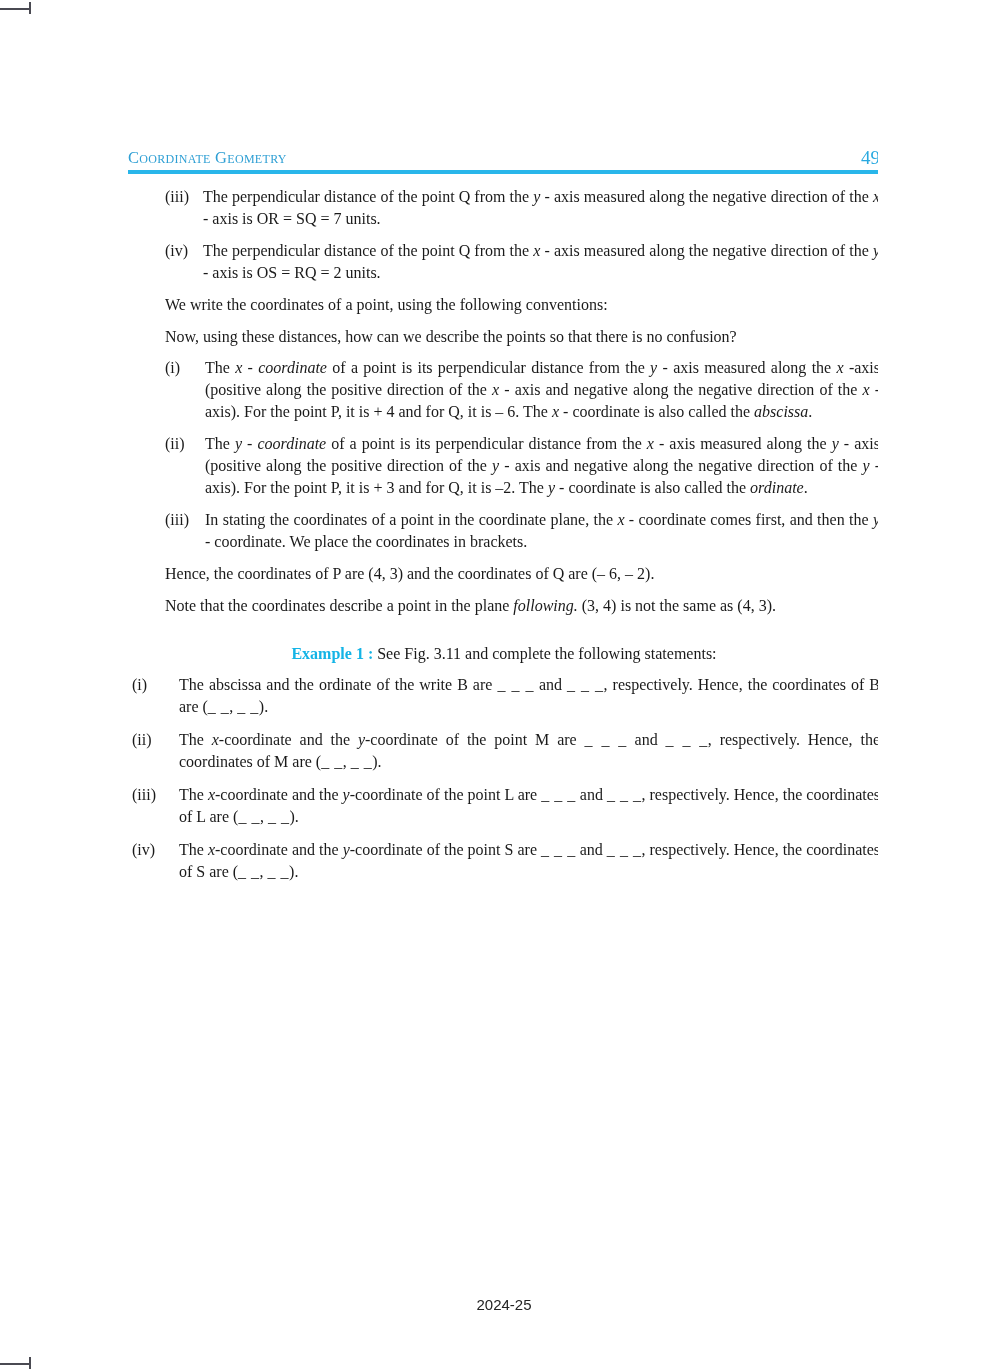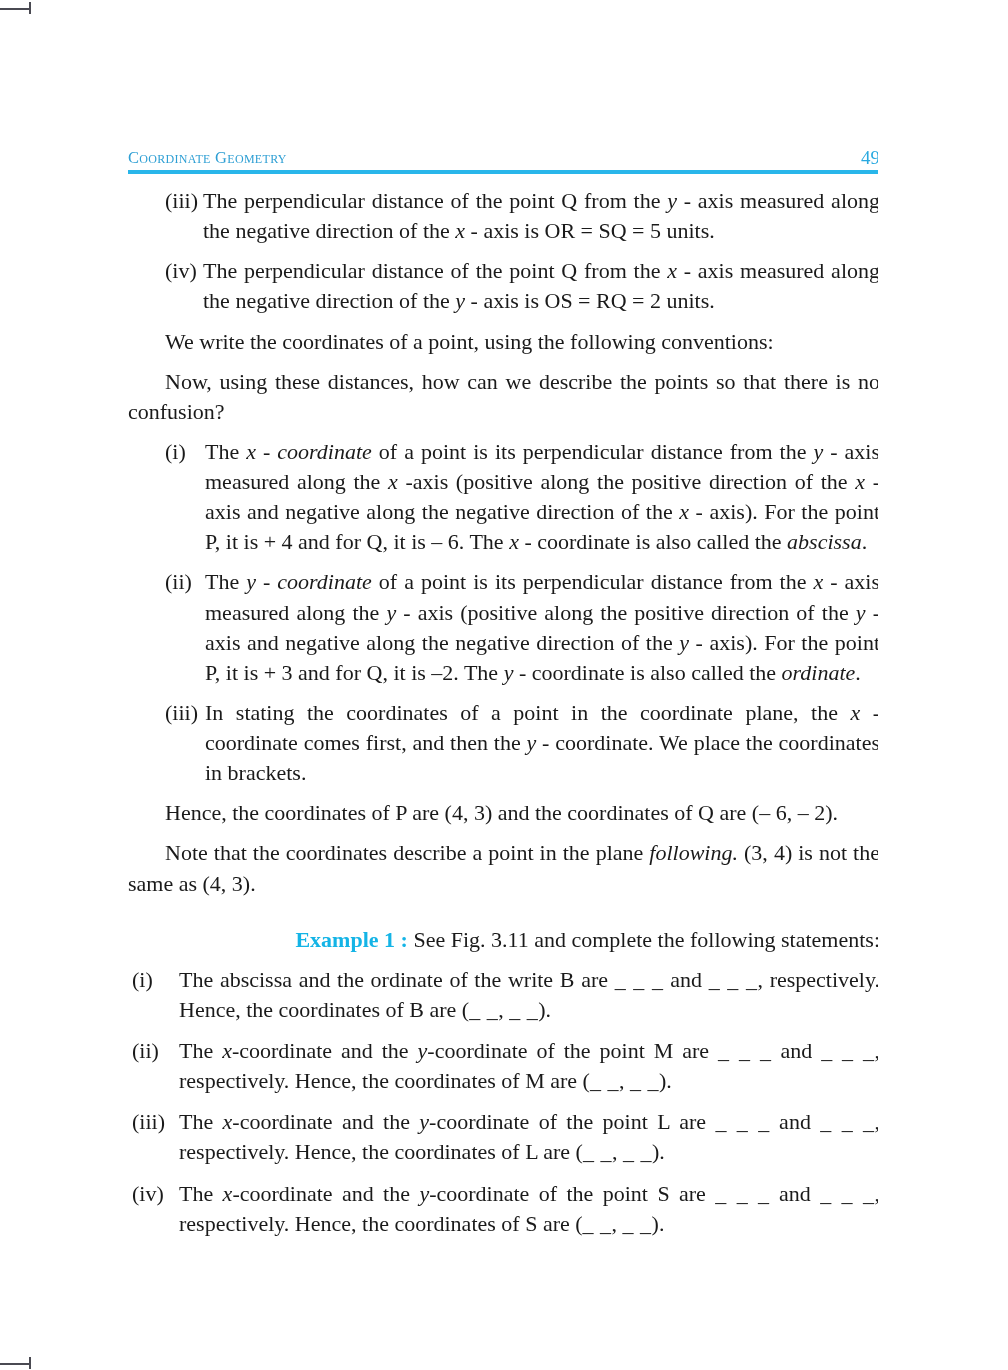--- a/index.html
+++ b/index.html
@@ -68,21 +68,21 @@
     height: 4px;
     background: #29b6ea;
   }
 
   
   .content {
     position: absolute;
     left: 128px;
     top: 186px;
     width: 752px;
-    font-size: 22px;
+    font-size: 16px;
     line-height: 1.37;
   }
 
   
   .li {
     display: flex;
     margin: 0 0 2px 0;
   }
   .li-marker {
     flex: 0 0 auto;
@@ -112,21 +112,21 @@
     text-align: justify;
     text-justify: inter-word;
   }
 
   
   .example-block {
     margin-top: 26px;
   }
   .example-lead {
     margin: 0 0 10px 0;
-    text-align: right;
+    text-align: center;
   }
   .example-label {
     font-weight: bold;
     color: #14b4e6;
   }
   
   .list-example { margin-left: 4px; }
   .list-example .li-marker { width: 47px; }
   .list-example .li { margin-bottom: 11px; }
 
@@ -165,21 +165,21 @@
     <div class="header-pageno">49</div>
   </div>
   <div class="header-rule"></div>
 
   <div class="content">
 
     <div class="list-upper">
 
       <div class="li">
         <span class="li-marker">(iii)</span>
-        <span class="li-body"><span>The perpendicular distance of the point Q from the </span><i>y</i><span> - axis measured along the negative direction of the </span><i>x</i><span> - axis is OR = SQ = 5 units.</span></span>
+        <span class="li-body"><span>The perpendicular distance of the point Q from the </span><i>y</i><span> - axis measured along the negative direction of the </span><i>x</i><span> - axis is OR = SQ = 7 units.</span></span>
       </div>
 
       <div class="li">
         <span class="li-marker">(iv)</span>
         <span class="li-body"><span>The perpendicular distance of the point Q from the </span><i>x</i><span> - axis measured along the negative direction of the </span><i>y</i><span> - axis is OS = RQ = 2 units.</span></span>
       </div>
 
     </div>
 
     <p class="indent-para">We write the coordinates of a point,  using the following conventions:</p>
@@ -233,14 +233,15 @@
         <div class="li">
           <span class="li-marker">(iv)</span>
           <span class="li-body"><span>The </span><i>x</i><span>-coordinate and the </span><i>y</i><span>-coordinate of the point S are </span><span class="blank3">_ _ _</span><span> and </span><span class="blank3">_ _ _</span><span>, respectively. Hence, the coordinates of S are (</span><span class="blank3">_ _</span><span>, </span><span class="blank3">_ _</span><span>).</span></span>
         </div>
 
       </div>
     </div>
 
   </div>
 
+  <div class="footer">2024-25</div>
 
 </div>
 
 </body></html>

